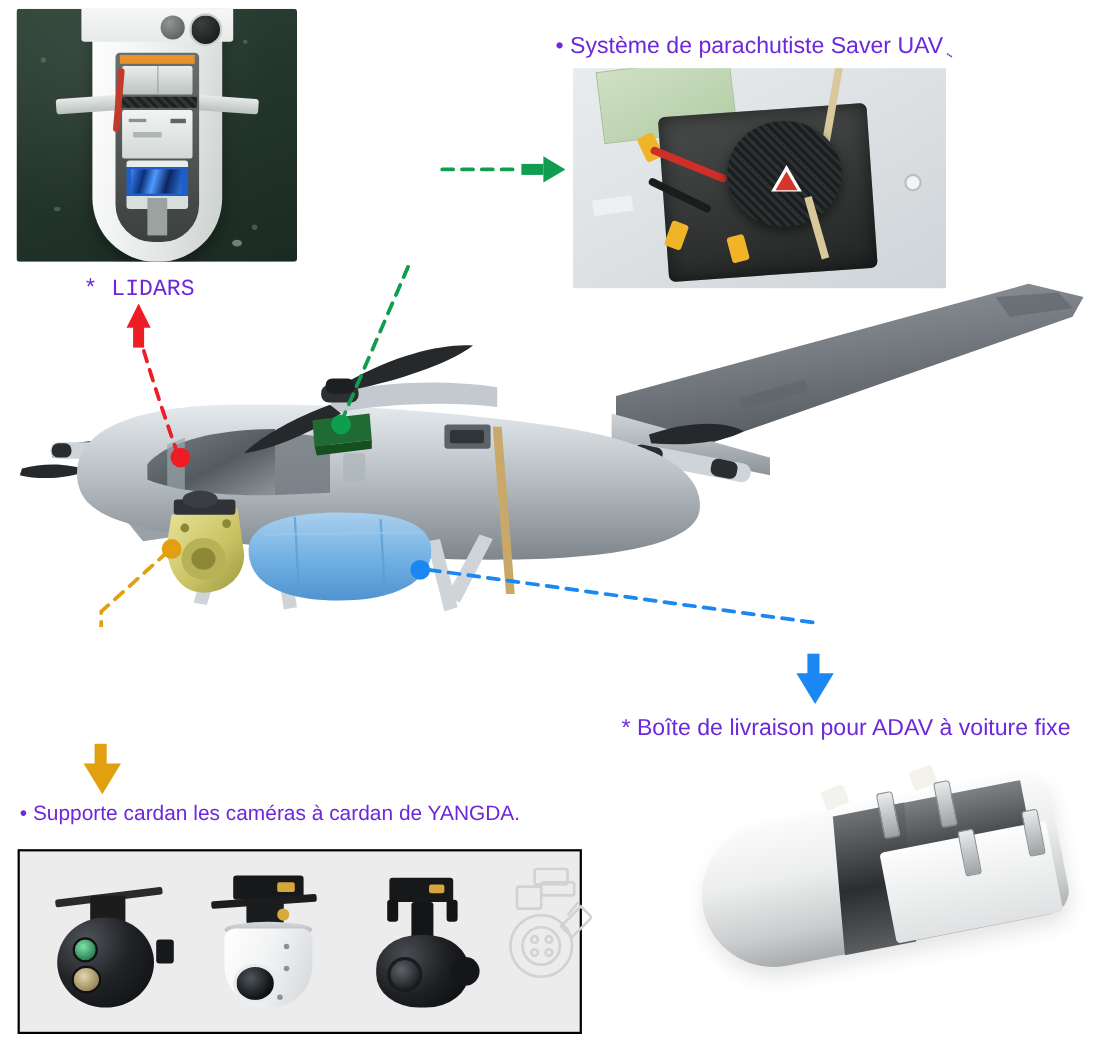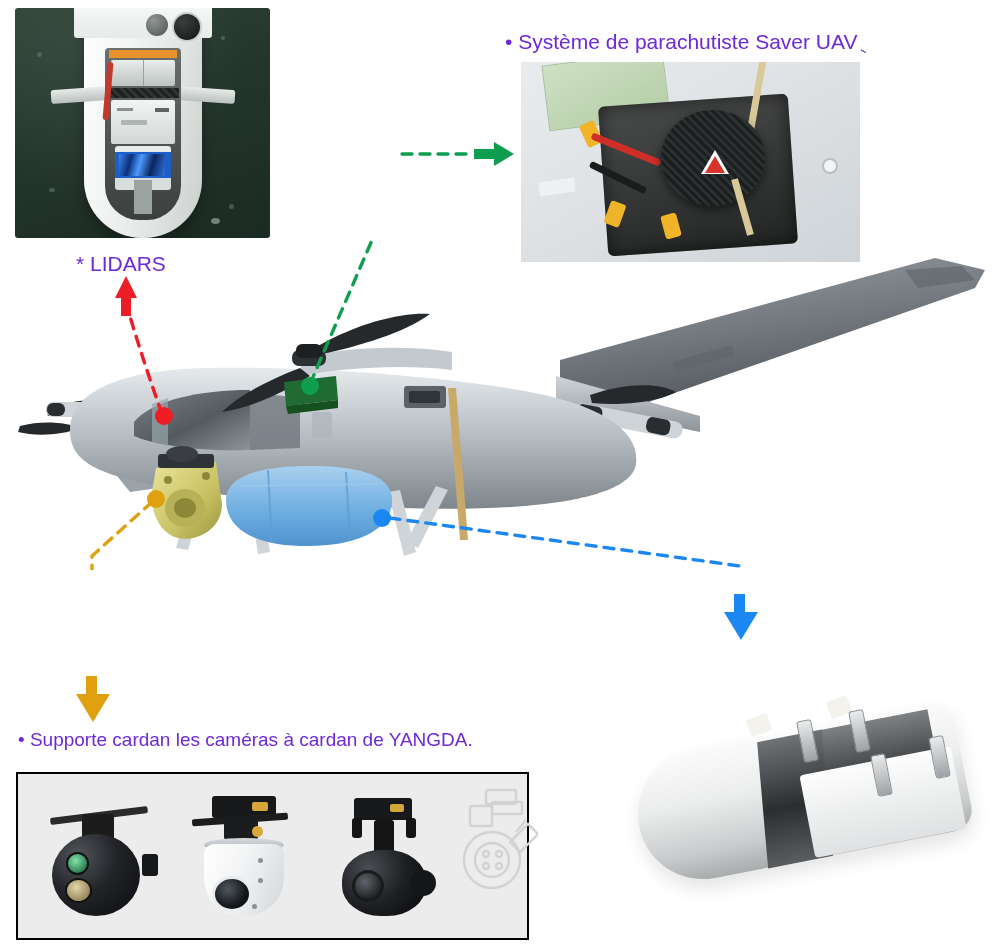--- a/index.html
+++ b/index.html
@@ -84,21 +84,21 @@
     background:#f2f4f5;border:2px solid #b9bfc3;}
   #parachute-photo .tape{position:absolute;left:18px;top:118px;width:36px;height:14px;background:#eef1f2;transform:rotate(-8deg);}
 
   
   #drone-wrap{position:absolute;left:0px;top:240px;width:996px;height:330px;}
   #drone-wrap svg{display:block;}
 
   
   .label{position:absolute;color:#6d28d9;white-space:nowrap;}
   #label-parachute{left:505px;top:30px;font-size:21px;}
-  #label-lidars{left:76px;top:252px;font-size:21px;}
+  #label-lidars{left:76px;top:252px;font-size:21px;font-family:Liberation Mono, monospace;}
   #label-deliverybox{left:565px;top:650px;font-size:21px;}
   #label-cameras{left:18px;top:729px;font-size:19px;}
 
   
   #camera-gallery{position:absolute;left:16px;top:772px;width:513px;height:168px;
     background:#ececec;border:2px solid #000;box-sizing:border-box;}
   .cam{position:absolute;}
   
   #cam-1{left:26px;top:22px;width:110px;height:126px;}
   #cam-1 .bar{position:absolute;left:6px;top:16px;width:98px;height:7px;background:#2a2a2a;border-radius:2px;transform:rotate(-7deg);}
@@ -351,20 +351,21 @@
     <path d="M2,18 L36,18 L19,46 Z" fill="#e0a010"></path>
   </svg>
 
   <svg style="position:absolute;left:722px;top:594px;" width="38" height="48" xmlns="http://www.w3.org/2000/svg">
     <rect x="12" y="0" width="11" height="22" fill="#1b87f2"></rect>
     <path d="M2,18 L36,18 L19,46 Z" fill="#1b87f2"></path>
   </svg>
 
   <div class="label" id="label-lidars">* LIDARS</div>
 
+  <div class="label" id="label-deliverybox">* Boîte de livraison pour ADAV à voiture fixe</div>
 
   <div class="label" id="label-cameras">• Supporte cardan les caméras à cardan de YANGDA.</div>
 
   <div id="camera-gallery">
 
     <div class="cam" id="cam-1">
       <div class="bar"></div>
       <div class="neck"></div>
       <div class="ball"></div>
       <div class="lensA"></div>

